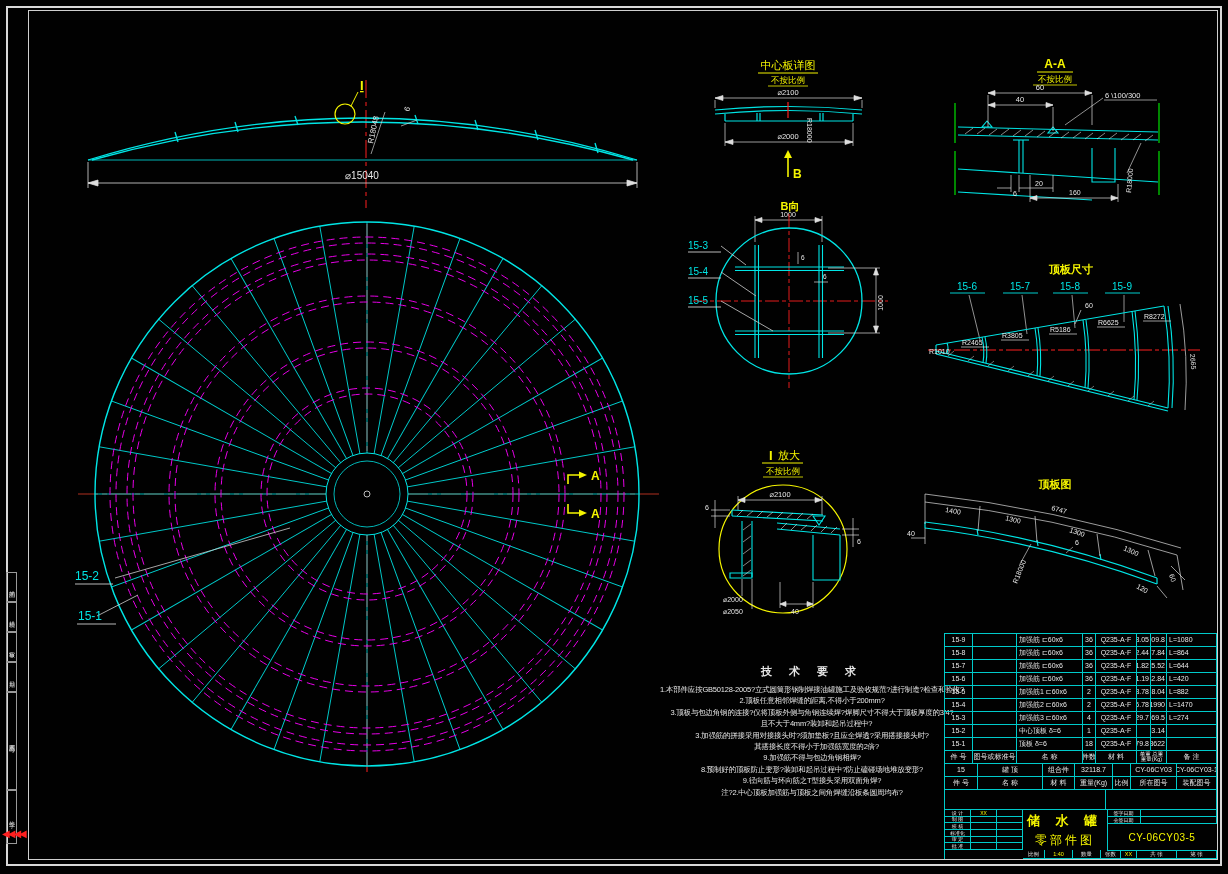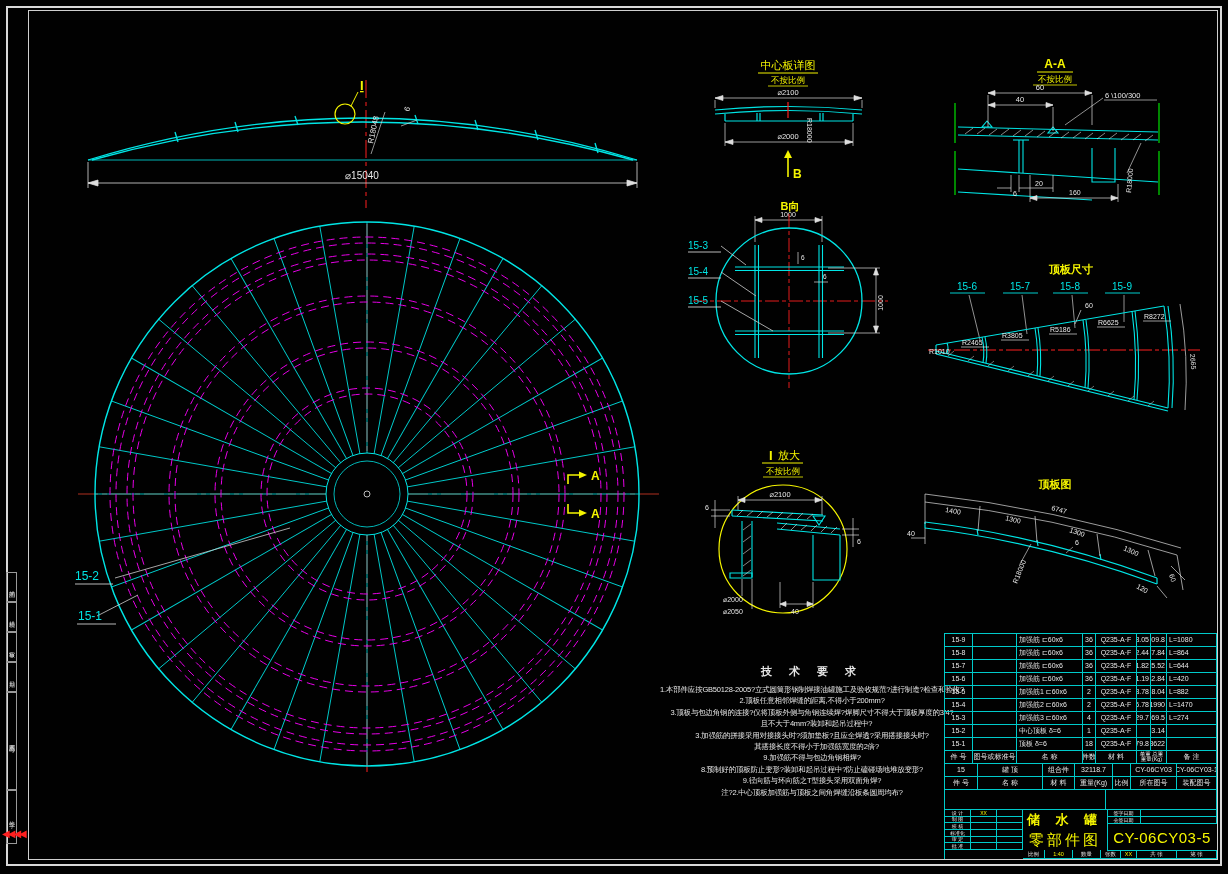--- a/index.html
+++ b/index.html
@@ -659,33 +659,33 @@
             <div class="c"></div>
         </div>
         <div class="sgrow">
           <div class="c">批 准</div>
           <div class="c"></div>
             <div class="c"></div>
         </div>
       </div>
       <div id="tb-center">
         <div class="yel" style="font-size:13px;font-weight:bold;letter-spacing:6px;">储 水 罐</div>
-        <div class="yel" style="font-size:15px;letter-spacing:3px;margin-top:2px;">零部件图</div>
+        <div class="yel" style="font-size:12px;letter-spacing:3px;margin-top:2px;">零部件图</div>
       </div>
       <div id="tb-right">
         <div class="srow">
           <div class="c">签字日期</div>
             <div class="c"></div>
         </div>
         <div class="srow">
           <div class="c">会签日期</div>
             <div class="c"></div>
         </div>
         <div id="tb-num">
-          <span class="yel" style="font-size:15px;letter-spacing:0.5px;text-align:right;">CY-06CY03-5</span>
+          <span class="yel" style="font-size:10px;letter-spacing:0.5px;text-align:right;">CY-06CY03-5</span>
         </div>
       </div>
       <div id="tb-bottom">
         <div class="c">比例</div>
         <div class="c yel">1:40</div>
         <div class="c">数量</div>
         <div class="c">张数</div>
         <div class="c yel">XX</div>
         <div class="c">共 张</div>
         <div class="c">第 张</div>

